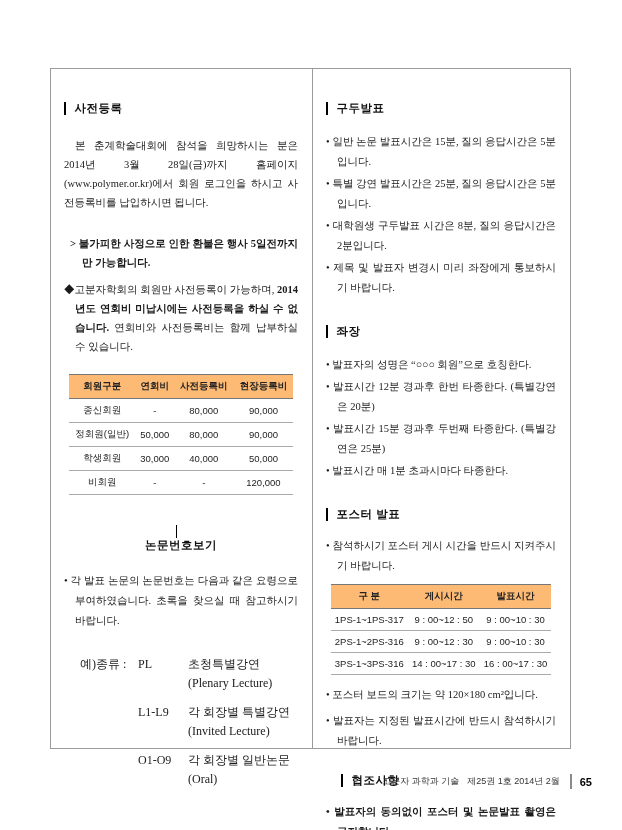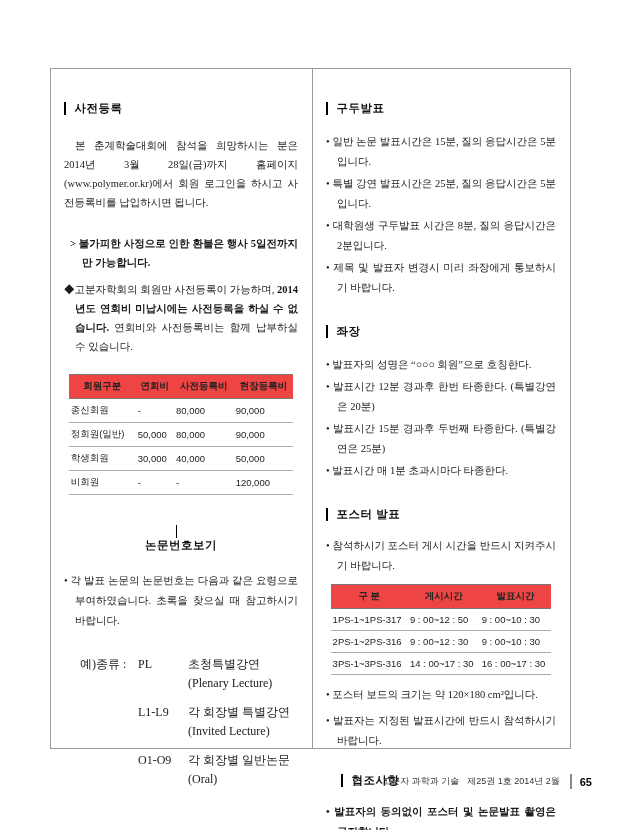--- a/index.html
+++ b/index.html
@@ -34,25 +34,25 @@
     font-size:10.5px; line-height:19px; margin:8px 0 0 0;
     padding-left:11px; text-indent:-11px; text-align:justify;
   }
   .diamond-note b { font-weight:bold; }
 
   table.data {
     width:96%; margin:18px auto 0 auto; border-collapse:collapse;
     font-family:"Liberation Sans", sans-serif; font-size:9.5px; color:#222;
   }
   table.data th {
-    background:#ef4444; border-top:1.5px solid #777; border-bottom:1px solid #777;
+    background:#fdba74; border-top:1.5px solid #777; border-bottom:1px solid #777;
     font-weight:bold; padding:5px 2px; text-align:center; white-space:nowrap;
   }
   table.data td {
-    border-bottom:1px solid #aaa; padding:5px 2px; text-align:left; white-space:nowrap;
+    border-bottom:1px solid #aaa; padding:5px 2px; text-align:center; white-space:nowrap;
   }
 
   .bullet {
     font-size:10.5px; line-height:20px; margin:18px 0 0 0;
     padding-left:11px; text-indent:-11px; text-align:justify;
   }
   .bullet-sm { margin-top:6px; }
   .bullet-list .bullet { margin-top:2px; }
   .bullet-list { margin-top:16px; }
 

